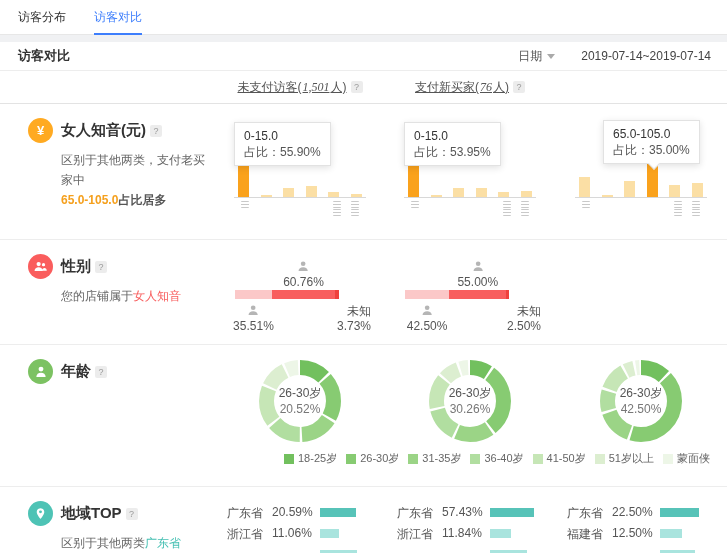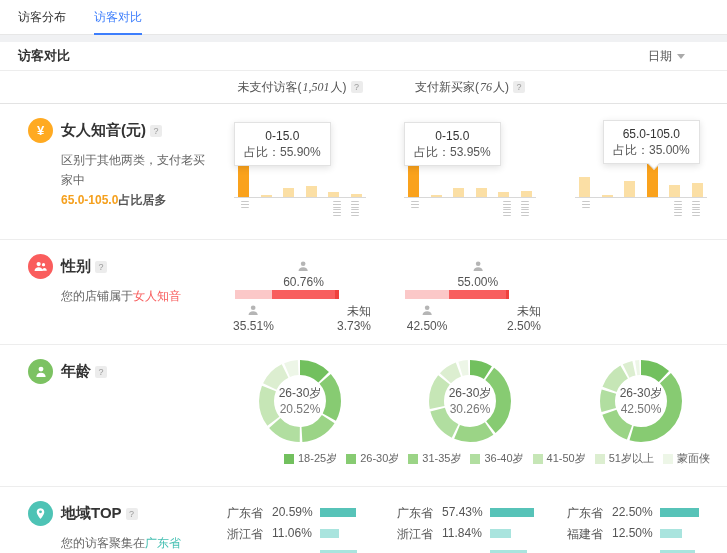--- a/index.html
+++ b/index.html
@@ -19,41 +19,41 @@
     padding:0 16px 0 18px; border-bottom:1px solid #ededed; }
   .toolbar .ttl { font-weight:bold; font-size:13px; color:#333; }
   .tool-right { display:flex; align-items:center; }
   .date-dd { color:#555; cursor:pointer; margin-right:26px; display:flex; align-items:center; }
   .dd-caret { width:0; height:0; border-left:4px solid transparent; border-right:4px solid transparent;
     border-top:5px solid #aaa; margin-left:5px; }
   .date-range { color:#444; }
   
   .grid { display:grid; grid-template-columns:215px 170px 170px 172px; }
   .colheads { height:33px; align-items:center; border-bottom:1px solid #e3e3e3; }
-  .colhead { text-align:center; color:#555; }
+  .colhead { text-align:center; color:#555;text-decoration:underline; }
   .colhead .num { font-style:italic; font-family:"Liberation Serif", serif; padding:0 1px; }
   .qmark { display:inline-block; width:12px; height:12px; line-height:12px; text-align:center;
     background:#ececec; color:#9b9b9b; border-radius:2px; font-size:9px; margin-left:4px;
     vertical-align:1px; cursor:pointer; }
   .section { border-bottom:1px solid #ededed; }
   .sec1 { height:136px; } .sec2 { height:105px; } .sec3 { height:142px; } .sec4 { height:90px; }
   
   .side { padding:14px 0 0 28px; }
   .side-head { display:flex; align-items:center; }
   .s-icon { width:25px; height:25px; border-radius:50%; color:#fff; display:flex;
     align-items:center; justify-content:center; flex:none; font-weight:bold; font-size:13px; }
   .s-title { font-size:15px; font-weight:bold; margin-left:8px; color:#333; }
   .s-desc { margin:7px 0 0 33px; color:#666; line-height:20px; }
   .hl-orange { color:#f5a01d; font-weight:bold; }
   .hl-red { color:#f85e5e; }
   .hl-green { color:#6fbe53; }
   .hl-teal { color:#44bfb2; }
   .desc-b { color:#555; font-weight:bold; }
   
-  .cons-chart { position:relative; width:132px; height:98px; margin:16px auto 0;text-align:center; }
+  .cons-chart { position:relative; width:132px; height:98px; margin:16px auto 0; }
   .tip { position:absolute; background:#fff; border:1px solid #e2e2e2; z-index:2;
     box-shadow:0 2px 7px rgba(0,0,0,.12); padding:5px 9px; white-space:nowrap; line-height:16px; }
   .tip-left { left:0; top:2px; } .tip-center { left:28px; top:0; }
   .tip .t1 { color:#333; } .tip .t2 { color:#555; }
   .tip-caret { position:absolute; width:8px; height:8px; background:#fff;
     border-right:1px solid #e2e2e2; border-bottom:1px solid #e2e2e2;
     transform:rotate(45deg); bottom:-5px; left:46px; }
   .bars { position:absolute; left:0; right:0; bottom:20px; height:36px; display:flex;
     align-items:flex-end; justify-content:space-between; padding:0 4px;
     border-bottom:1px solid #d8d8d8; }
@@ -92,20 +92,21 @@
 </div>
 <div class="graybar"></div>
 
 <div class="toolbar">
   <div class="ttl">访客对比</div>
   <div class="tool-right">
     <div class="date-dd">
       <span>日期</span>
       <i class="dd-caret"></i>
     </div>
+    <span class="date-range">2019-07-14~2019-07-14</span>
   </div>
 </div>
 
 <div class="grid colheads">
   <div></div>
   <div class="colhead">
     <span>未支付访客(</span><span class="num">1,501</span><span>人)</span><span class="qmark">?</span>
   </div>
   <div class="colhead">
     <span>支付新买家(</span><span class="num">76</span><span>人)</span><span class="qmark">?</span>
@@ -364,21 +365,21 @@
     <div class="side-head">
       <div class="s-icon" style="background:#4ec3b5">
         <svg width="13" height="13" viewBox="0 0 24 24" fill="#fff">
             <path d="M12 2.2c-3.9 0-7 3-7 6.9 0 5 7 12.7 7 12.7s7-7.7 7-12.7c0-3.9-3.1-6.9-7-6.9zm0 9.5a2.7 2.7 0 1 1 0-5.4 2.7 2.7 0 0 1 0 5.4z"></path>
           </svg>
       </div>
       <div class="s-title">地域TOP</div>
       <span class="qmark">?</span>
     </div>
     <div class="s-desc">
-      <span>您的访客聚集在</span><span class="hl-teal">广东省</span>
+      <span>区别于其他两类</span><span class="hl-teal">广东省</span>
     </div>
   </div>
   <div>
       <div class="region-list">
         <div class="r-row">
           <span class="r-name">广东省</span>
           <span class="r-pct">20.59%</span>
           <div class="r-bar" style="width: 36.0325px; background: rgb(87, 195, 184);"></div>
         </div>
         <div class="r-row">

